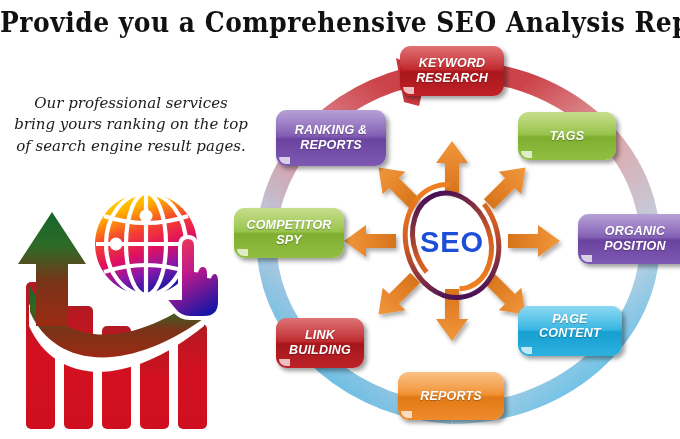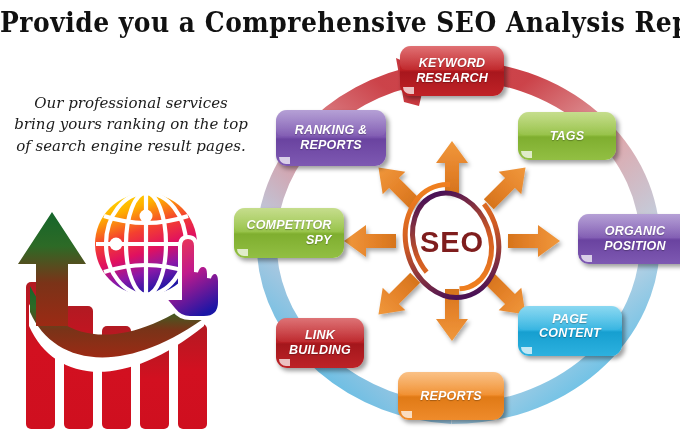--- a/index.html
+++ b/index.html
@@ -107,21 +107,21 @@
     width: 11px; height: 7px;
     background: rgba(255,255,255,0.72);
     border-radius: 0 0 0 10px;
     pointer-events: none;
     z-index: 2;
   }
   .badge > span { position: relative; z-index: 3; }
 
   .b-red       { background: linear-gradient(to bottom, #d0282c 0%, #bd2024 48%, #a8171d 52%, #c02227 100%); }
   .b-darkred   { background: linear-gradient(to bottom, #cc2b2f 0%, #bb2126 48%, #a4171c 52%, #bd2327 100%); }
-  .b-green     { background: linear-gradient(to bottom, #a4c martian 0%, #8ebe3f 100%); text-align: right; }
+  .b-green     { background: linear-gradient(to bottom, #a4c martian 0%, #8ebe3f 100%); }
   .b-green     { background: linear-gradient(to bottom, #a8cc52 0%, #93c043 48%, #7fae2f 52%, #92bf43 100%); }
   .b-purple    { background: linear-gradient(to bottom, #8f6fc0 0%, #7d57b0 48%, #6a43a0 52%, #7e59b2 100%); }
   .b-cyan      { background: linear-gradient(to bottom, #4fc4ea 0%, #2fb2e0 48%, #169fd0 52%, #2db1df 100%); }
   .b-orange    { background: linear-gradient(to bottom, #f7a148 0%, #f08c2a 48%, #e07a16 52%, #ef8b2b 100%); }
 
   #seo-center {
     position: absolute;
     left: 50%;
     top: 50%;
     transform: translate(-50%, -50%);
@@ -132,21 +132,21 @@
   #seo-label {
     position: absolute;
     left: 0; right: 0;
     top: 50%;
     transform: translateY(-50%);
     text-align: center;
     font-family: "Liberation Sans", sans-serif;
     font-weight: bold;
     font-size: 29px;
     letter-spacing: 1px;
-    color: #7f1d1d;
+    color: #1d4ed8;
     z-index: 3;
   }
 </style>
 </head>
 <body>
 
 <div id="poster">
 
   <div id="title">Provide you a Comprehensive SEO Analysis Report</div>
 

